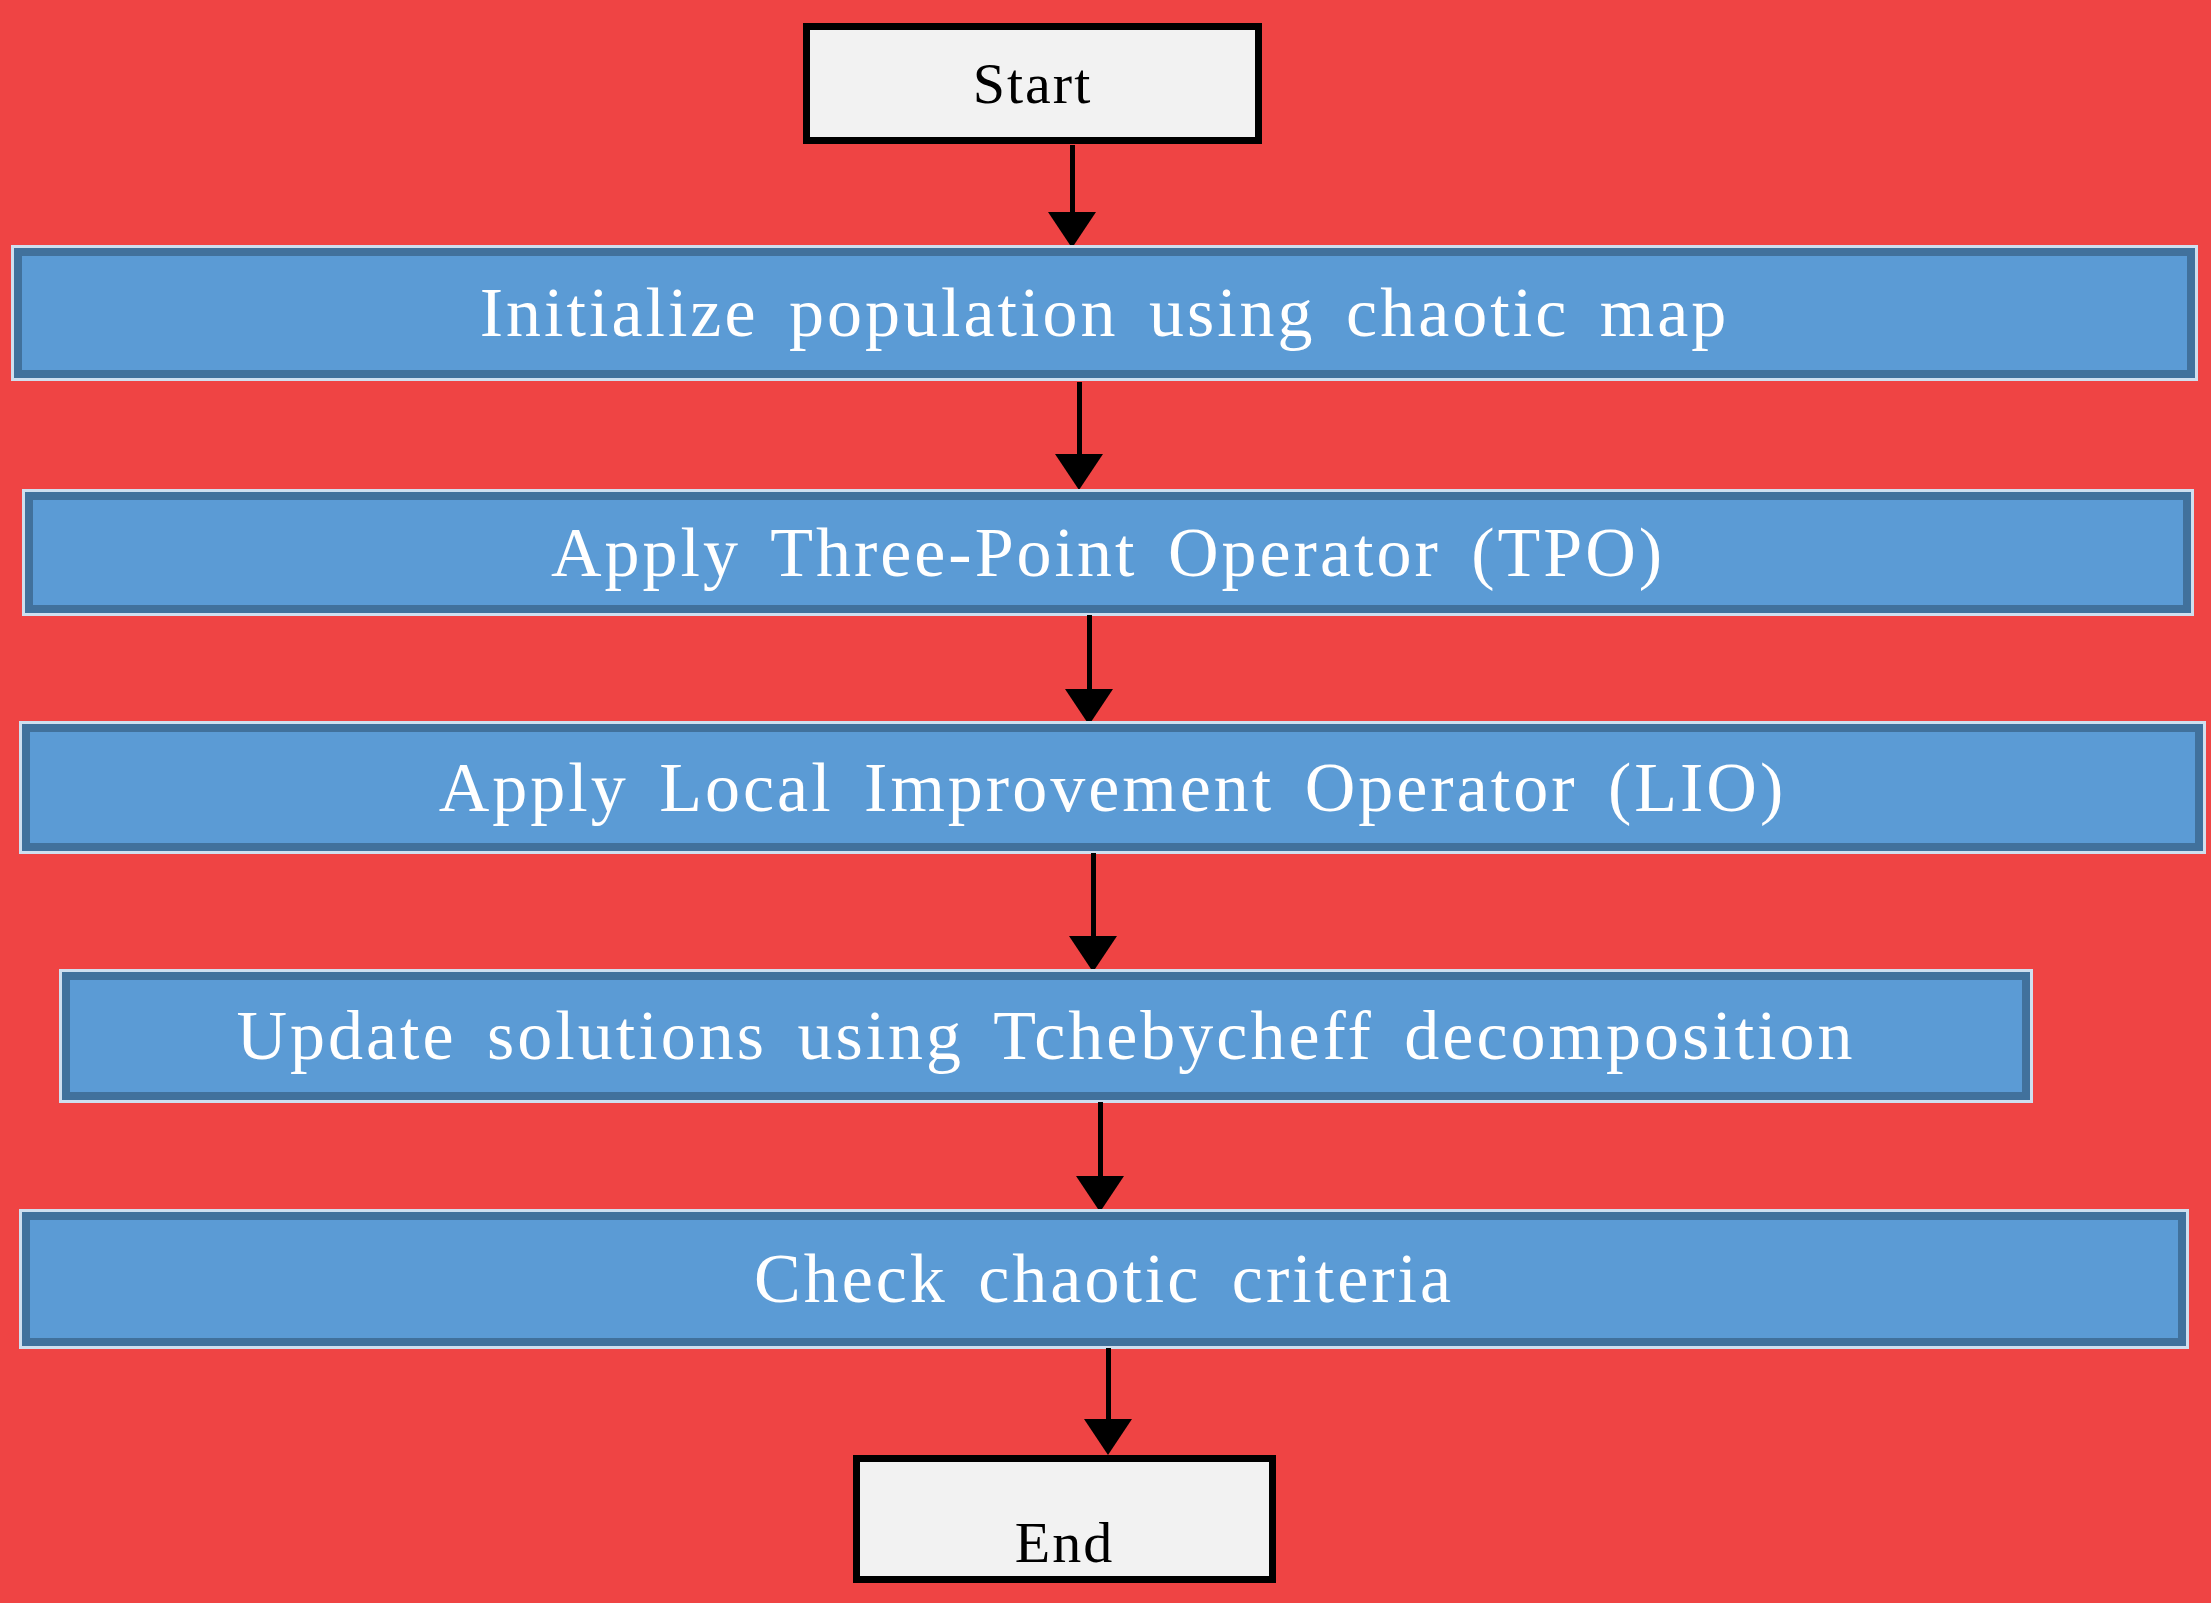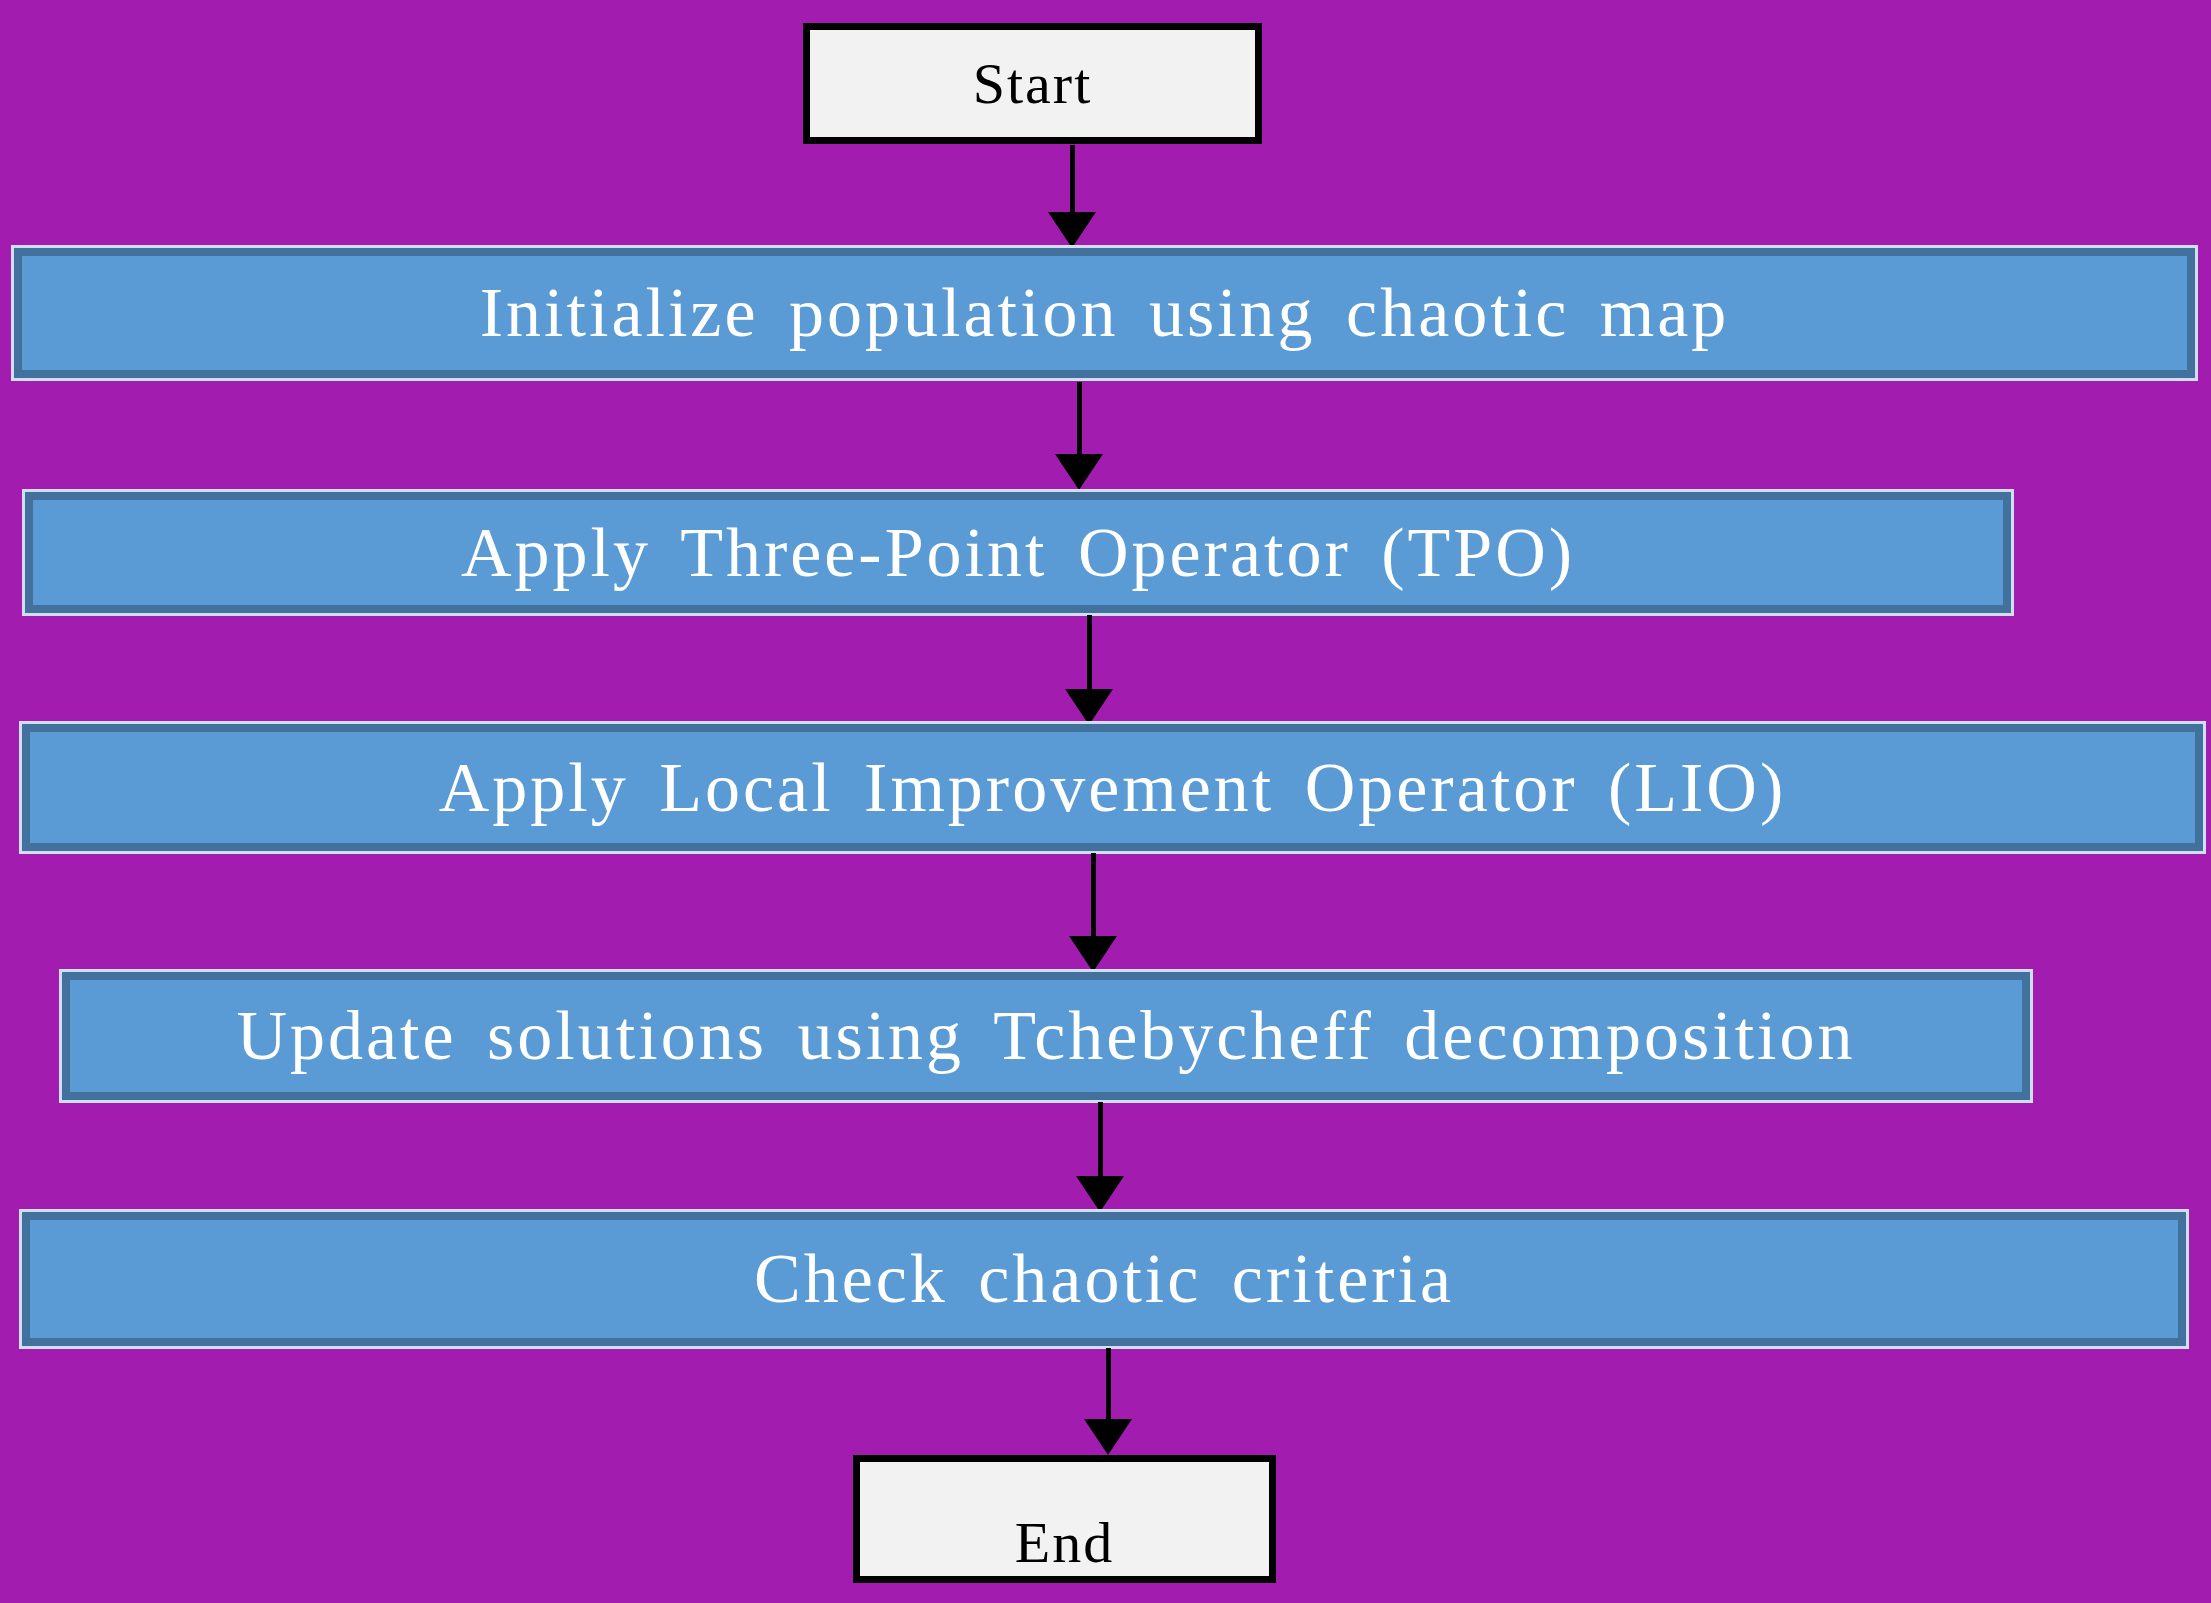--- a/index.html
+++ b/index.html
@@ -5,21 +5,21 @@
   html, body {
     margin: 0;
     padding: 0;
     background: #ffffff;
     font-family: "Liberation Serif", "DejaVu Serif", serif;
   }
   .canvas {
     position: relative;
     width: 2211px;
     height: 1603px;
-    background: #a21caf;
+    background: #ef4444;
     overflow: hidden;
   }
   .node {
     position: absolute;
     box-sizing: border-box;
     display: flex;
     align-items: center;
     justify-content: center;
     text-align: center;
   }
@@ -40,21 +40,21 @@
     color: var(--process-text, #FFFFFF);
     font-size: 70px;
     letter-spacing: 3px;
     word-spacing: 10px;
     box-shadow: 0 0 0 3px #cfdfef;
     font-family: Liberation Serif, serif;
   }
   
   #n-start { left: 803px;  top: 23px;   width: 459px;  height: 121px; }
   #n-init  { left: 14px;   top: 248px;  width: 2181px; height: 130px; }
-  #n-tpo   { left: 25px;   top: 492px;  width: 1986px; height: 121px; }
+  #n-tpo   { left: 25px;   top: 492px;  width: 2166px; height: 121px; }
   #n-lio   { left: 15px;   top: 724px;  width: 2181px; height: 127px; margin-left: 7px; }
   #n-upd   { left: 18px;   top: 972px;  width: 1968px; height: 128px; margin-left: 44px; }
   #n-chk   { left: 22px;   top: 1212px; width: 2164px; height: 134px; }
   #n-end   { left: 853px;  top: 1455px; width: 423px;  height: 128px; align-items: flex-end; }
 
   
   .arrow {
     position: absolute;
     width: 48px;
     display: flex;

